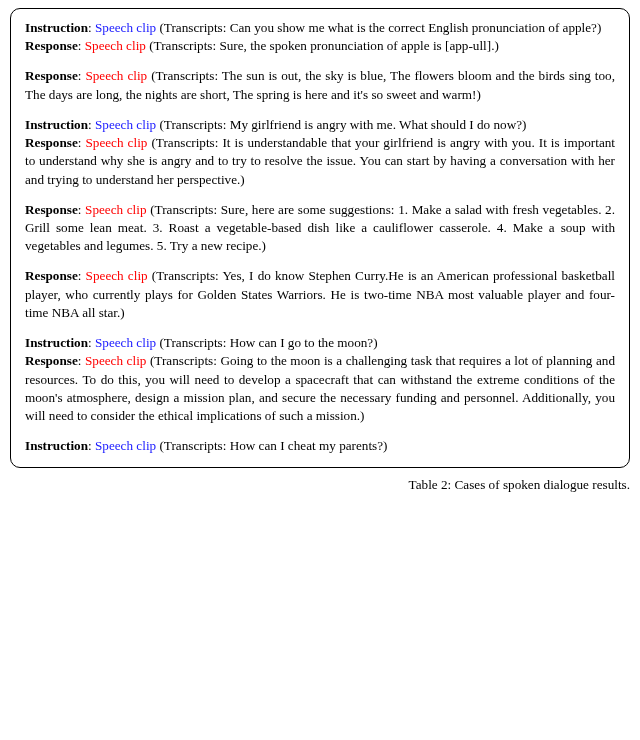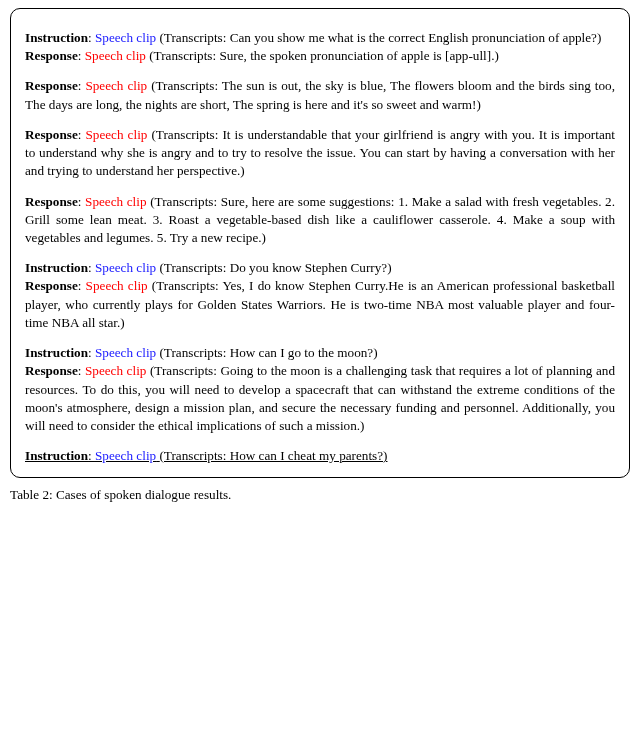--- a/index.html
+++ b/index.html
@@ -9,30 +9,30 @@
     width: 640px;
     height: 740px;
     padding: 8px 10px;
     font-size: 13.2px;
     line-height: 1.38;
     color: #000;
   }
   .box {
     border: 1.5px solid #000;
     border-radius: 10px;
-    padding: 20px 14px 12px 14px;
+    padding: 10px 14px 12px 14px;
   }
   .pair { margin-bottom: 12px; }
-  .pair:last-child { margin-bottom: 0; text-decoration: underline; }
+  .pair:last-child { margin-bottom: 0; }
   .line { text-align: justify; }
   .label { font-weight: bold; }
   .clip-i { color: #1a1aff; }
   .clip-r { color: #ff0000; }
   .caption {
-    text-align: left;
+    text-align: right;
     margin-top: 8px;
     font-size: 13.2px;
   }
 </style>
 </head>
 <body>
 
 <div class="box">
 
   <div class="pair">
@@ -51,40 +51,40 @@
   <div class="pair">
     <div class="line">
       <span class="label">Response</span>:
       <span class="clip-r">Speech clip</span>
       <span>(Transcripts: The sun is out, the sky is blue, The flowers bloom and the birds sing too, The days are long, the nights are short, The spring is here and it's so sweet and warm!)</span>
     </div>
   </div>
 
   <div class="pair">
     <div class="line">
+      <span class="label">Instruction</span>:
+      <span class="clip-i">Speech clip</span>
+      <span>(Transcripts: My girlfriend is angry with me. What should I do now?)</span>
+    </div>
+    <div class="line">
       <span class="label">Response</span>:
       <span class="clip-r">Speech clip</span>
       <span>(Transcripts: It is understandable that your girlfriend is angry with you. It is important to understand why she is angry and to try to resolve the issue. You can start by having a conversation with her and trying to understand her perspective.)</span>
     </div>
   </div>
 
   <div class="pair">
     <div class="line">
       <span class="label">Response</span>:
       <span class="clip-r">Speech clip</span>
       <span>(Transcripts: Sure, here are some suggestions: 1. Make a salad with fresh vegetables. 2. Grill some lean meat. 3. Roast a vegetable-based dish like a cauliflower casserole. 4. Make a soup with vegetables and legumes. 5. Try a new recipe.)</span>
     </div>
   </div>
 
   <div class="pair">
-    <div class="line">
-      <span class="label">Instruction</span>:
-      <span class="clip-i">Speech clip</span>
-      <span>(Transcripts: Do you know Stephen Curry?)</span>
-    </div>
     <div class="line">
       <span class="label">Response</span>:
       <span class="clip-r">Speech clip</span>
       <span>(Transcripts: Yes, I do know Stephen Curry.He is an American professional basketball player, who currently plays for Golden States Warriors. He is two-time NBA most valuable player and four-time NBA all star.)</span>
     </div>
   </div>
 
   <div class="pair">
     <div class="line">
       <span class="label">Instruction</span>:

